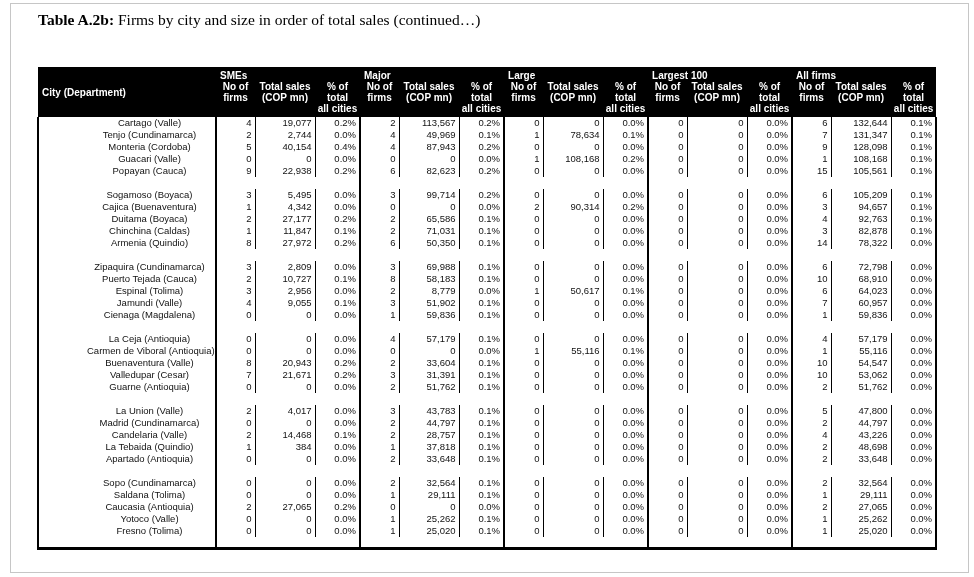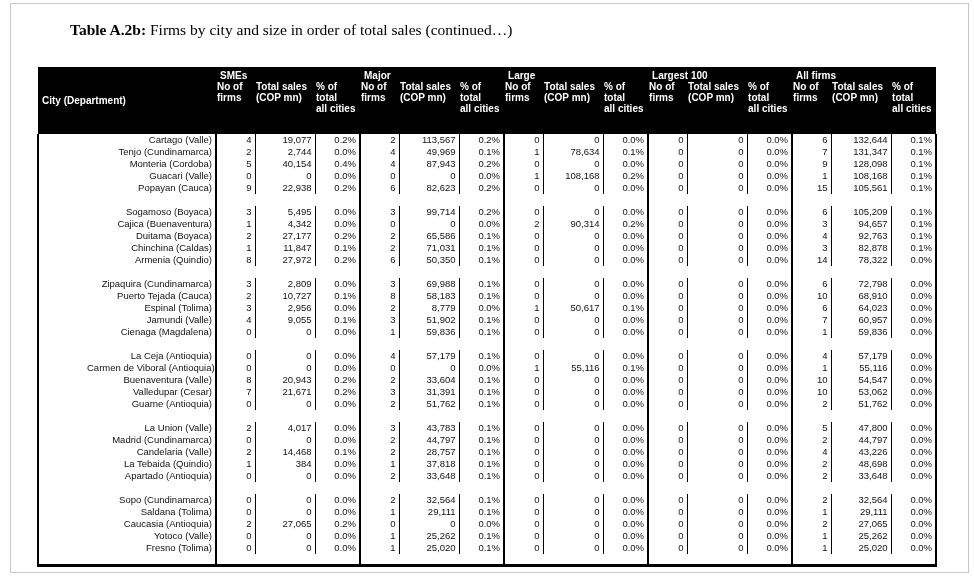--- a/index.html
+++ b/index.html
@@ -8,43 +8,43 @@
   html,body{margin:0;padding:0;}
   body{
     width:974px;height:577px;background:#ffffff;position:relative;overflow:hidden;
     font-family:"Liberation Sans", sans-serif;color:var(--ink);
   }
   .frame{
     position:absolute;left:10px;top:3px;width:957px;height:568px;
     border:1px solid var(--frame);pointer-events:none;
   }
   .title{
-    position:absolute;left:38px;top:21px;
-    font-family:"Liberation Serif", serif;font-size:15.5px;color:#000;white-space:nowrap;margin-left:32px;
+    position:absolute;left:38px;top:11px;
+    font-family:"Liberation Serif", serif;font-size:15.5px;color:#000;white-space:nowrap;
   }
   .title .bold{font-weight:bold;}
   .tablewrap{position:absolute;left:37px;top:67px;}
   table{
     border-collapse:collapse;table-layout:fixed;width:898px;
     border-bottom:3px solid var(--line);
   }
   col.c-city{width:178px;}
   col.c-n{width:39px;} col.c-s{width:60px;} col.c-p{width:45px;}
   thead th{
     background:var(--header-bg);color:var(--header-fg);
     font-weight:bold;font-size:10px;line-height:11px;
   }
   th.grp{text-align:left;vertical-align:bottom;padding:2px 0 0 4px;height:12px;}
-  th.sub{white-space:pre-line;text-align:left;vertical-align:top;padding:0 1px 20px 1px;margin-top:44px;}
+  th.sub{white-space:pre-line;text-align:center;vertical-align:top;padding:0 1px 3px 1px;margin-top:44px;}
   th.city{text-align:left;padding:0 0 0 4px;vertical-align:middle;}
   tbody td{
     font-size:9.5px;height:12px;line-height:12px;padding:0 3px;
     white-space:nowrap;overflow:hidden;
   }
-  td.city{text-align:right;border-left:2px solid var(--line);border-right:2px solid var(--line);padding-left:48px;}
+  td.city{text-align:center;border-left:2px solid var(--line);border-right:2px solid var(--line);padding-left:48px;}
   td.n{text-align:right;border-right:1px solid var(--line);}
   td.s{text-align:right;border-right:1px solid var(--line);}
   td.p{text-align:right;border-right:2px solid var(--line);}
   tr.gap td{height:12px;}
   tr.gap td.n, tr.gap td.s{border-right-color:transparent;}
   tr.gap.tail td{height:10px;}
 </style>
 </head>
 <body>
 

